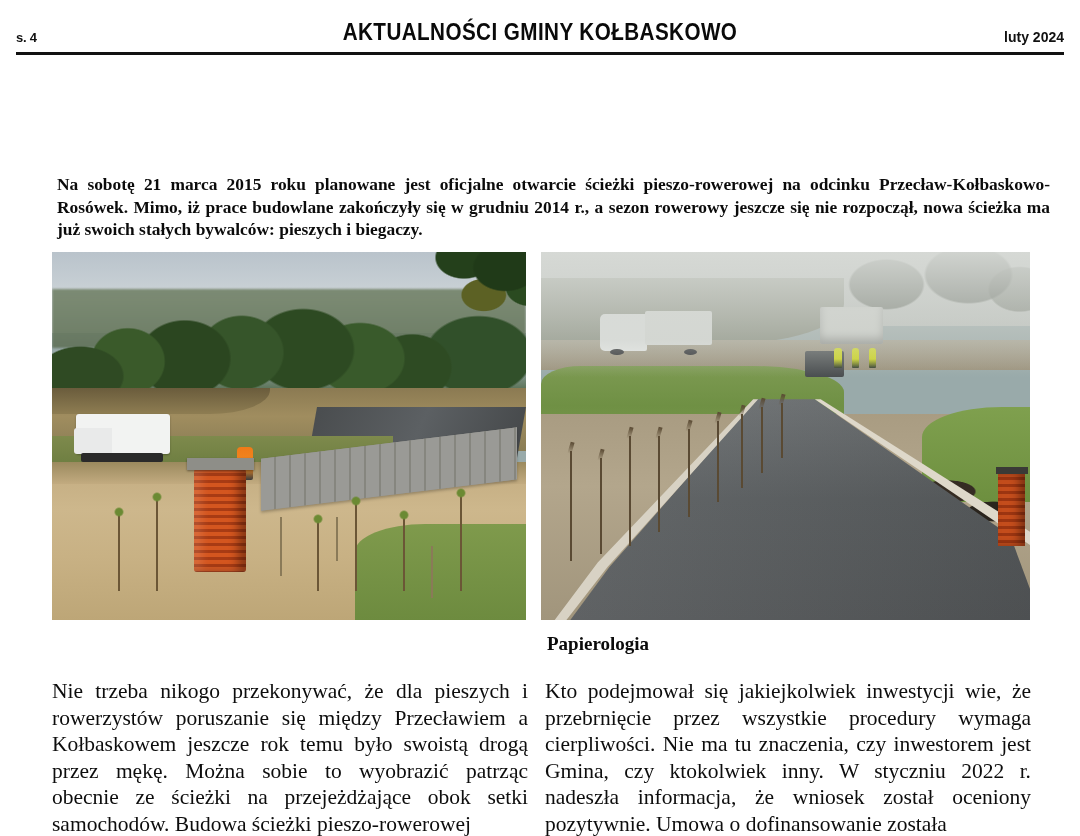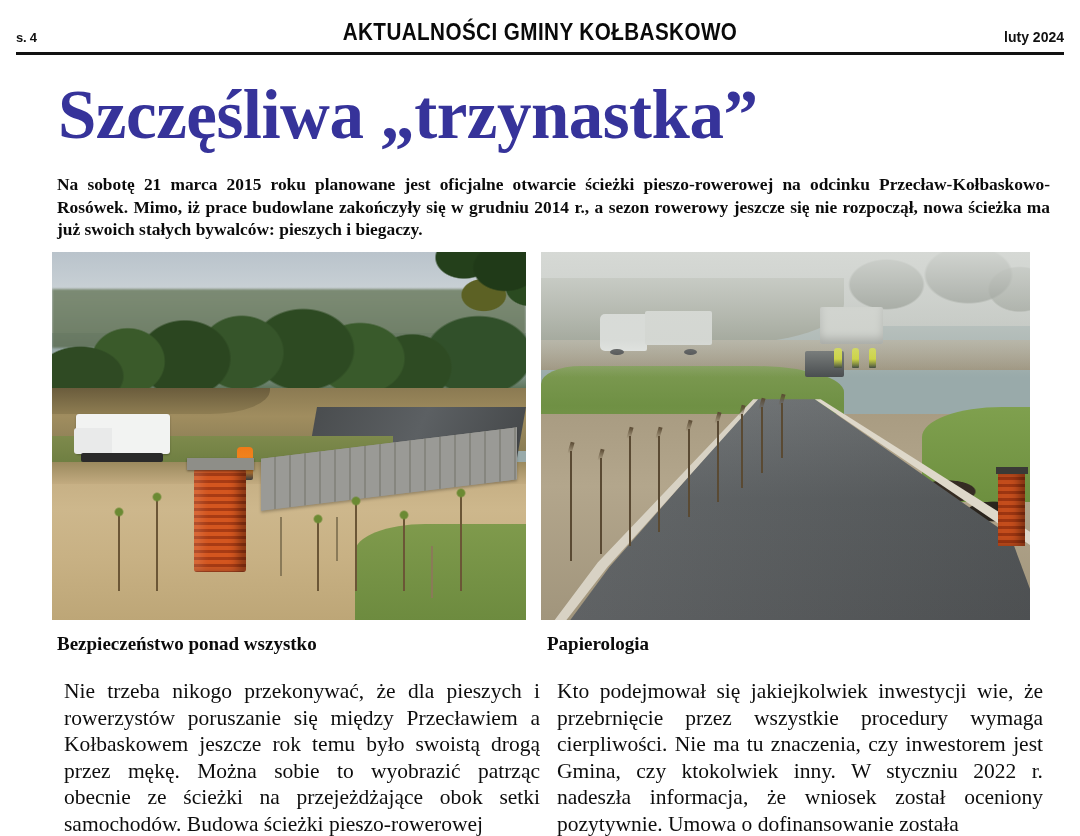--- a/index.html
+++ b/index.html
@@ -364,38 +364,36 @@
     position: absolute;
     top: 678px;
     width: 476px;
     font-family: "Liberation Serif", serif;
     font-size: 21.5px;
     line-height: 26.6px;
     text-align: justify;
     color: #0d0d0d;
     height: 158px;
     overflow: hidden;
-    margin-left: 12px;
   }
   .col-left  { left: 52px; }
   .col-right { left: 545px; width: 486px; }
 </style>
 </head>
 <body>
 
 <div class="page">
 
   <div class="masthead">
     <div class="masthead-left">s. 4</div>
     <div class="masthead-center">AKTUALNOŚCI GMINY KOŁBASKOWO</div>
     <div class="masthead-right">luty 2024</div>
   </div>
   <div class="masthead-rule"></div>
 
-  <div class="headline">Szczęśliwa „trzynastka”</div>
 
   <div class="lead">Na sobotę 21 marca 2015 roku planowane jest oficjalne otwarcie ścieżki pieszo-rowerowej na odcinku Przecław-Kołbaskowo-Rosówek. Mimo, iż prace budowlane zakończyły się w grudniu 2014 r., a sezon rowerowy jeszcze się nie rozpoczął, nowa ścieżka ma już swoich stałych bywalców: pieszych i biegaczy.</div>
 
   <div class="photo photo-left">
     <div class="photo-inner">
       <div class="lp-sky"></div>
       <div class="lp-farhill"></div>
       <div class="lp-treeline"></div>
       <div class="lp-bigtree"></div>
       <div class="lp-bank"></div>
@@ -449,19 +447,18 @@
       <div class="rp-sap" style="left:24%; bottom:24%; height:26%"></div>
       <div class="rp-sap" style="left:30%; bottom:28%; height:24%"></div>
       <div class="rp-sap" style="left:36%; bottom:32%; height:22%"></div>
       <div class="rp-sap" style="left:41%; bottom:36%; height:20%"></div>
       <div class="rp-sap" style="left:45%; bottom:40%; height:18%"></div>
       <div class="rp-sap" style="left:49%; bottom:44%; height:15%"></div>
       <div class="rp-mist"></div>
     </div>
   </div>
 
-  <div class="subhead subhead-left">Bezpieczeństwo ponad wszystko</div>
   <div class="subhead subhead-right">Papierologia</div>
 
   <div class="col col-left">Nie trzeba nikogo przekonywać, że dla pieszych i rowerzystów poruszanie się między Przecławiem a Kołbaskowem jeszcze rok temu było swoistą drogą przez mękę. Można sobie to wyobrazić patrząc obecnie ze ścieżki na przejeżdżające obok setki samochodów. Budowa ścieżki pieszo-rowerowej</div>
   <div class="col col-right">Kto podejmował się jakiejkolwiek inwestycji wie, że przebrnięcie przez wszystkie procedury wymaga cierpliwości. Nie ma tu znaczenia, czy inwestorem jest Gmina, czy ktokolwiek inny. W styczniu 2022 r. nadeszła informacja, że wniosek został oceniony pozytywnie. Umowa o dofinansowanie została</div>
 
 </div>
 
 </body></html>

